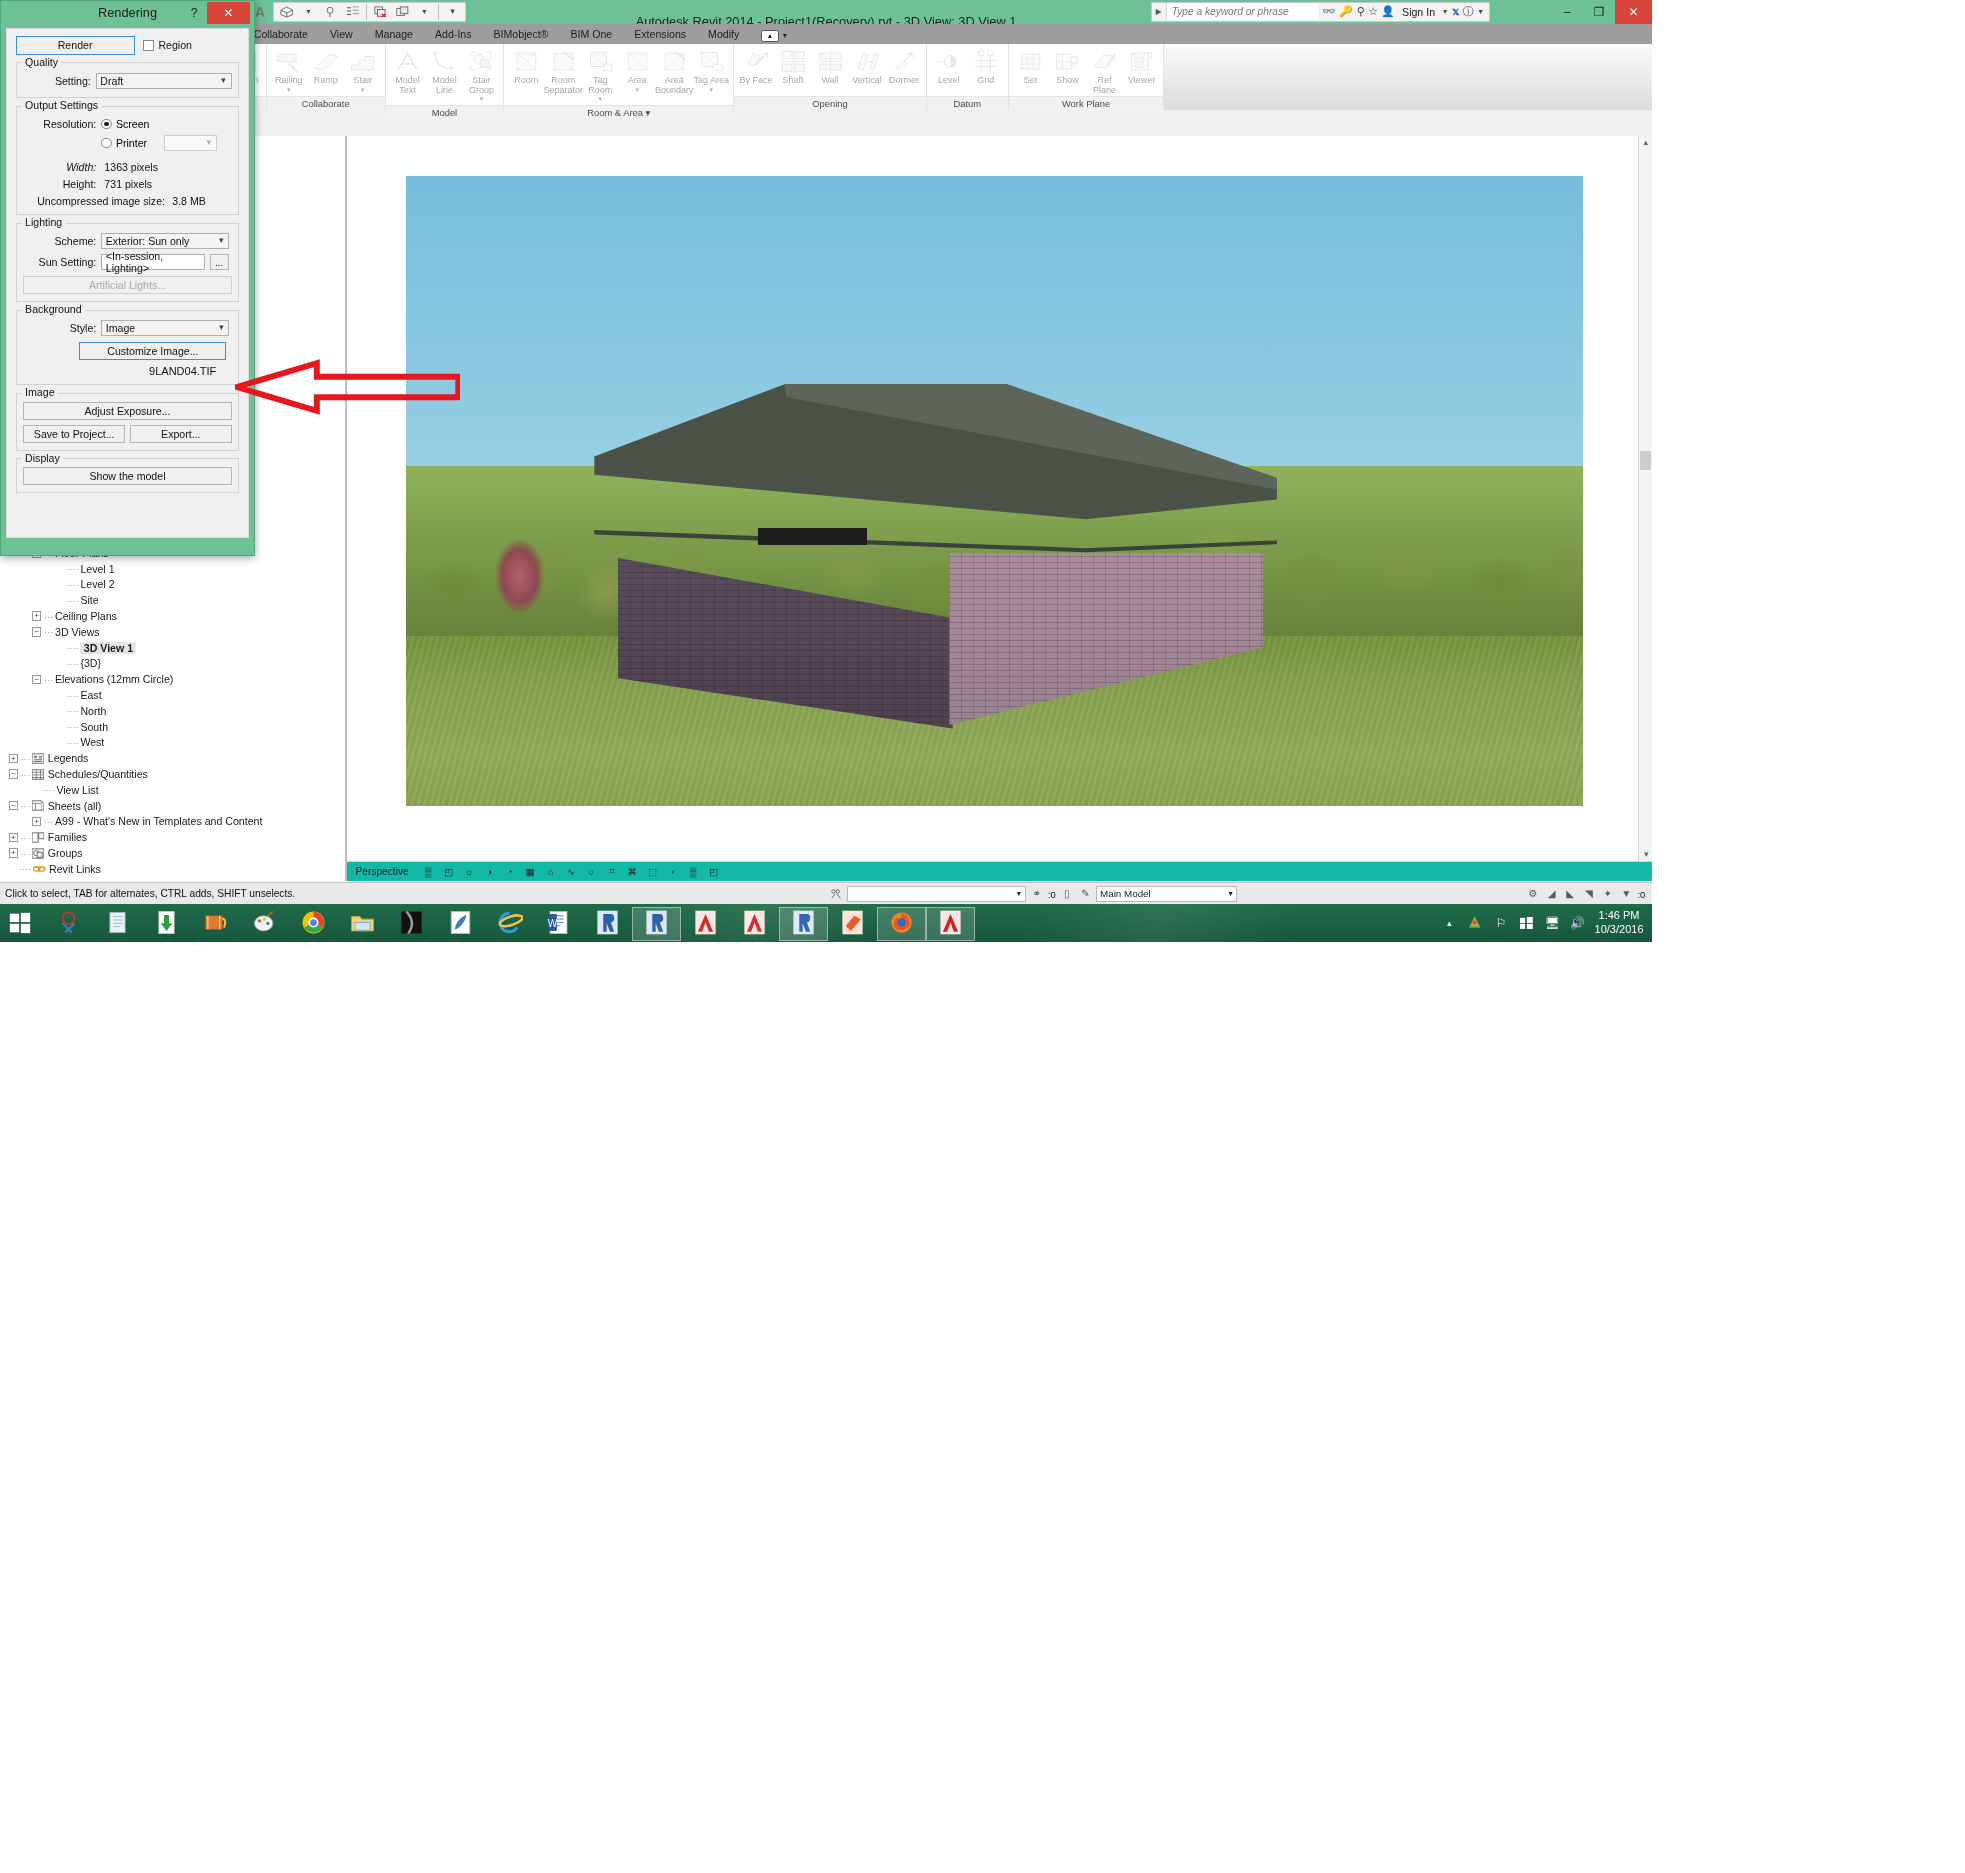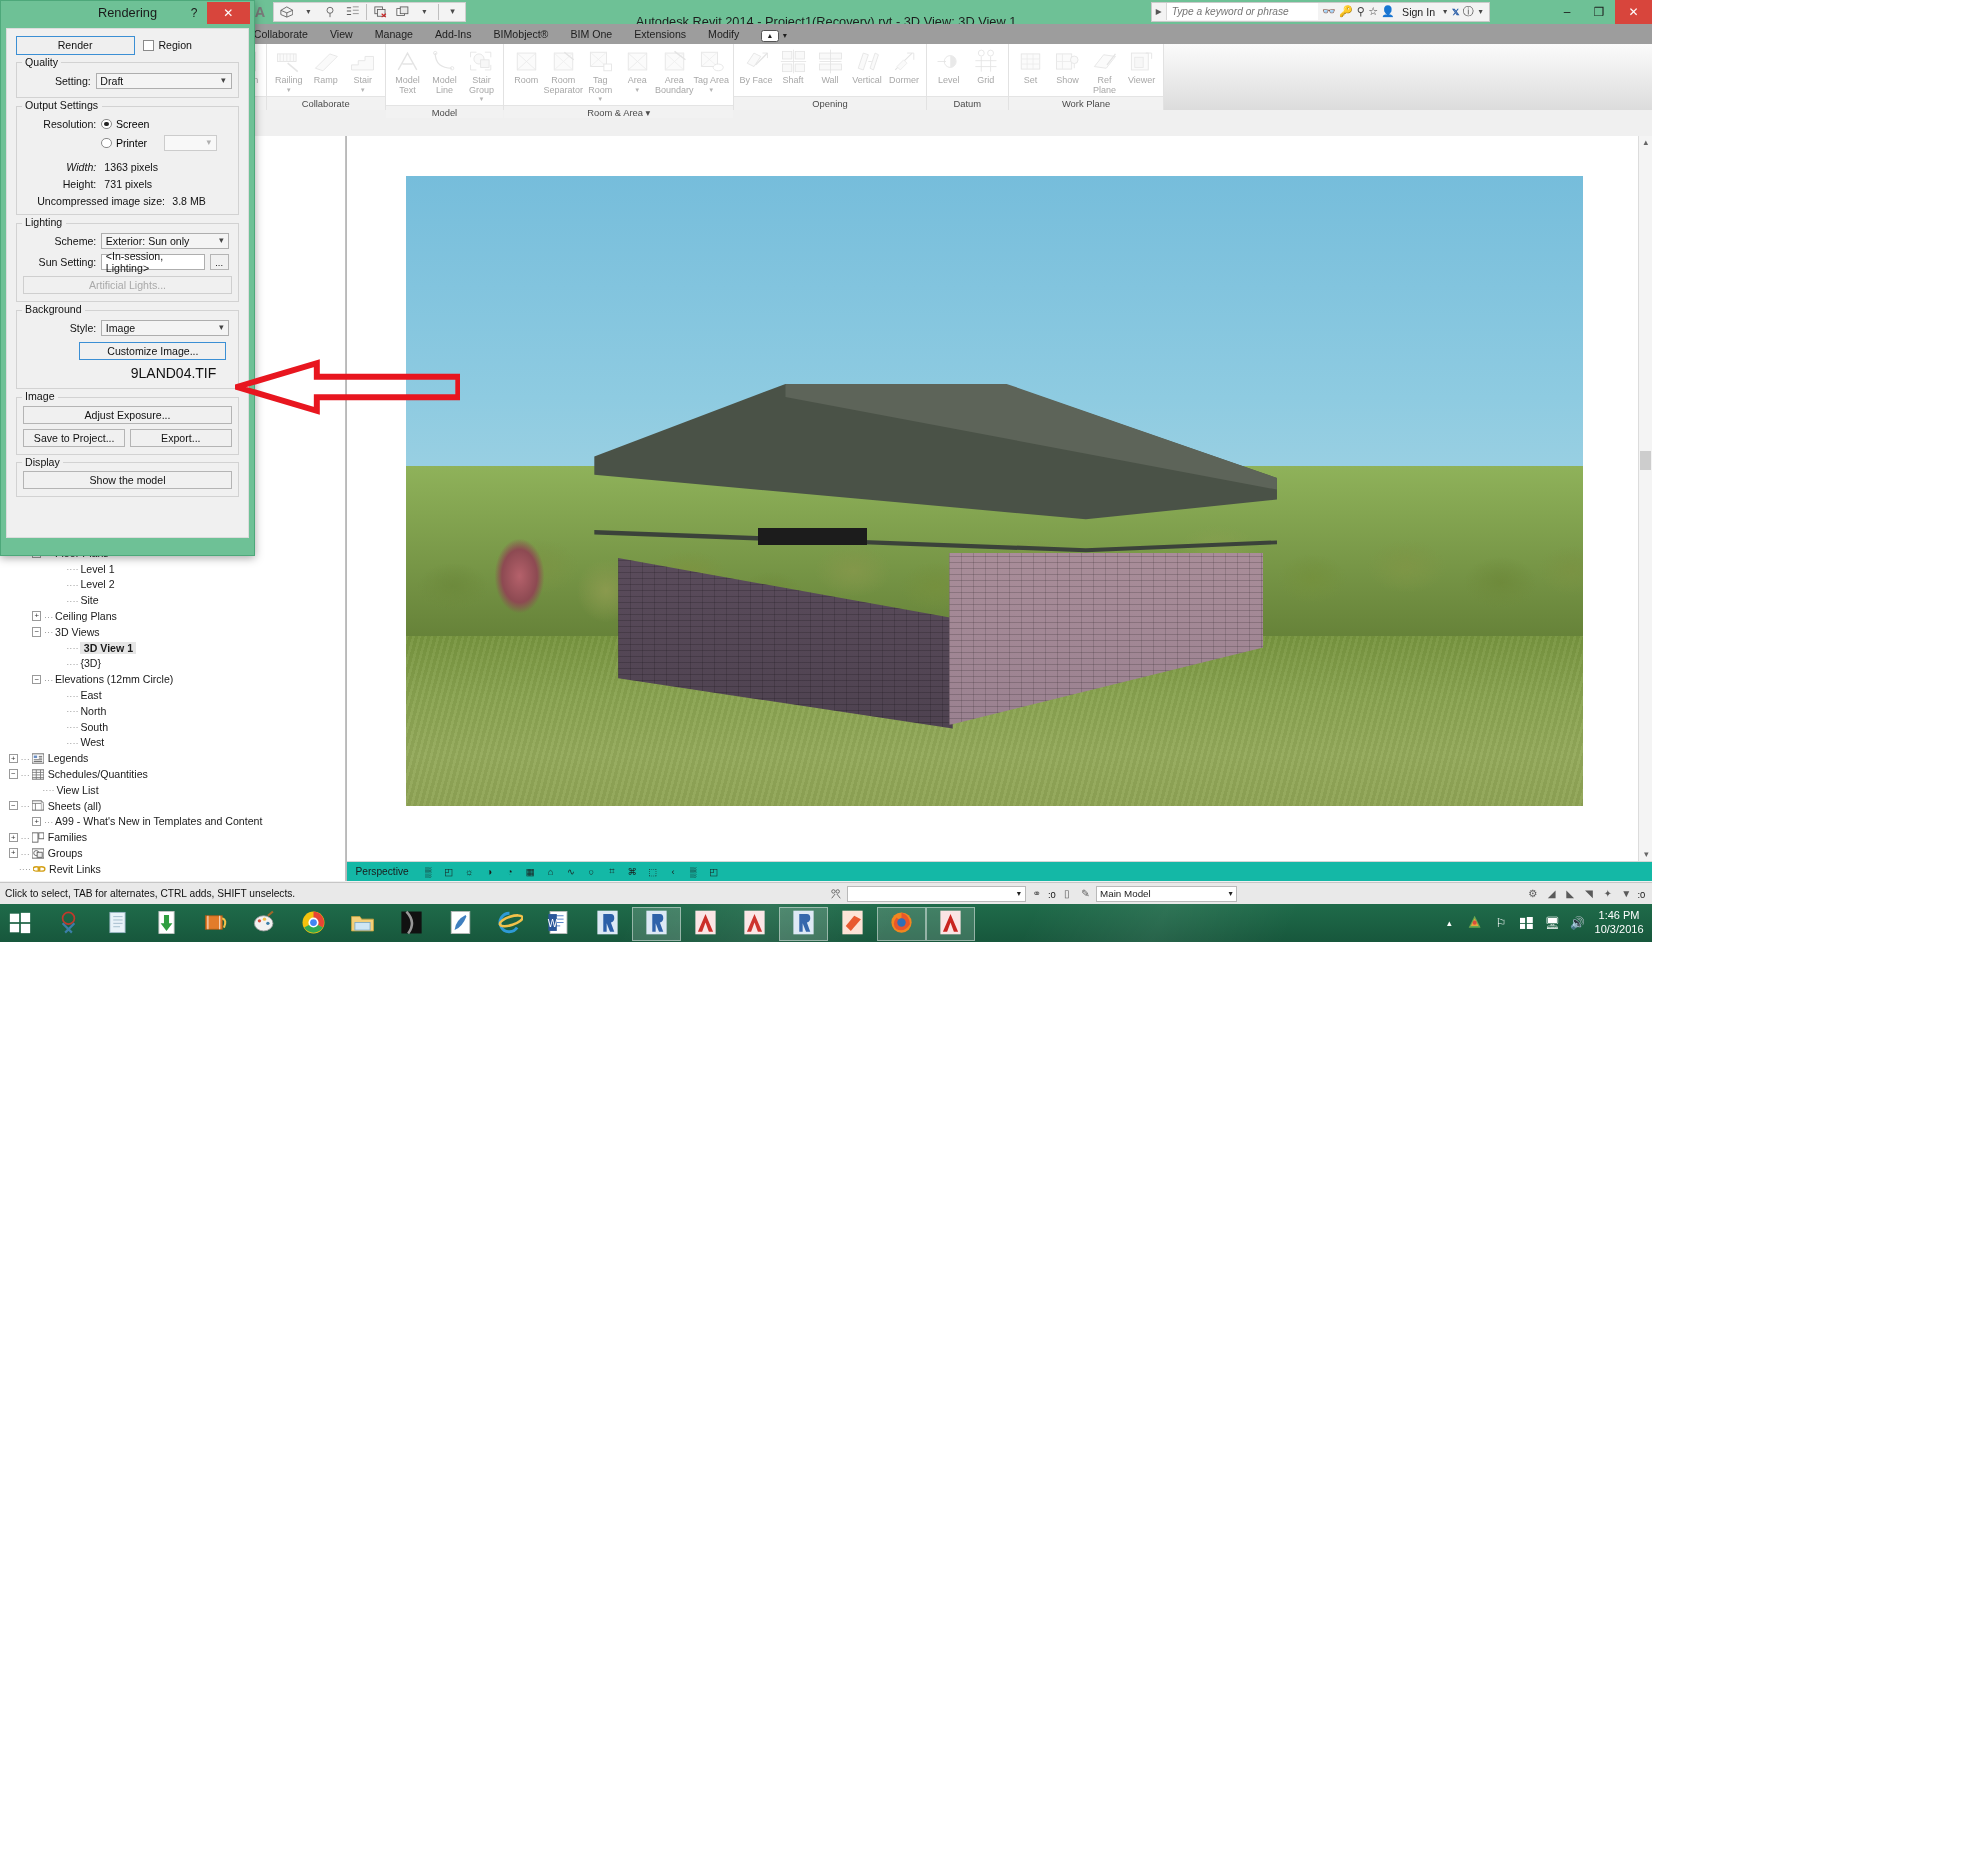--- a/index.html
+++ b/index.html
@@ -250,21 +250,21 @@
     position:relative;margin-right:4.3px;flex:0 0 10.2px; }
   .radio.on:after{ content:"";position:absolute;left:2.1px;top:2.1px;width:4.3px;height:4.3px;
     border-radius:50%;background:#222; }
   .infoline{ font-size:10.6px;color:#111;margin-top:5.1px; }
   .btn{ height:18px;background:#f0f0f0;border:0.9px solid #b4b4b4;font-size:10.6px;color:#111;
     display:flex;align-items:center;justify-content:center; }
   .btn.accent{ border-color:#3b8fd4; }
   .btn.disabled{ color:#a9a9a9;border-color:#cfcfcf; }
   .btn-sm{ width:19px;height:16px;background:#f0f0f0;border:0.9px solid #b4b4b4;
     font-size:9.4px;color:#111;display:flex;align-items:center;justify-content:center; }
-  .filename{ text-align:right;font-size:14px;color:#111;margin-top:5.1px;padding-right:15.3px; }
+  .filename{ text-align:right;font-size:11px;color:#111;margin-top:5.1px;padding-right:15.3px; }
   
   #annot-arrow{ position:absolute;left:235px;top:358px;width:225px;height:58px; }
   
   #taskbar{
     position:absolute; left:0; top:904px; width:1652px; height:38px;
     background:linear-gradient(180deg,#1f6b4a 0%, #17573c 100%);
     overflow:hidden;
   }
   #taskbar:after{
     content:"";position:absolute;left:0;top:0;width:100%;height:100%;

